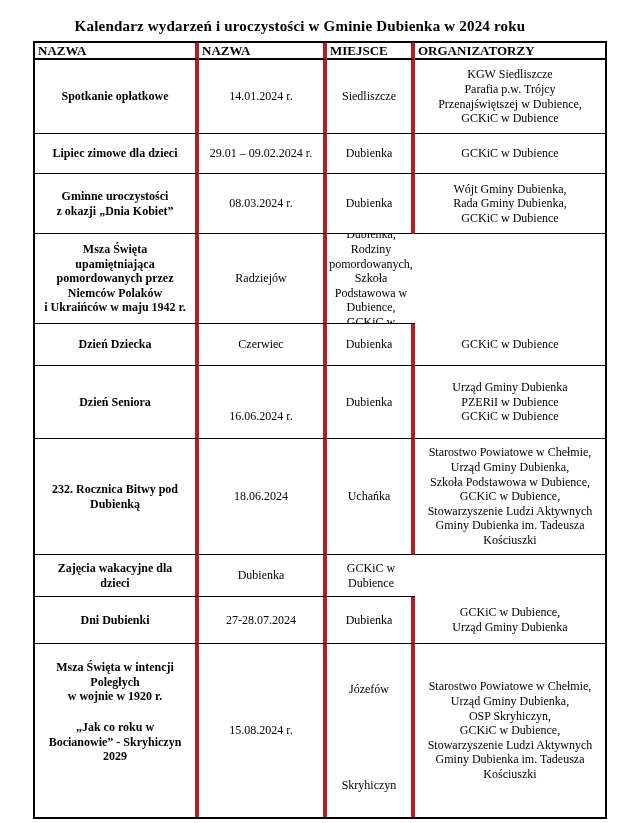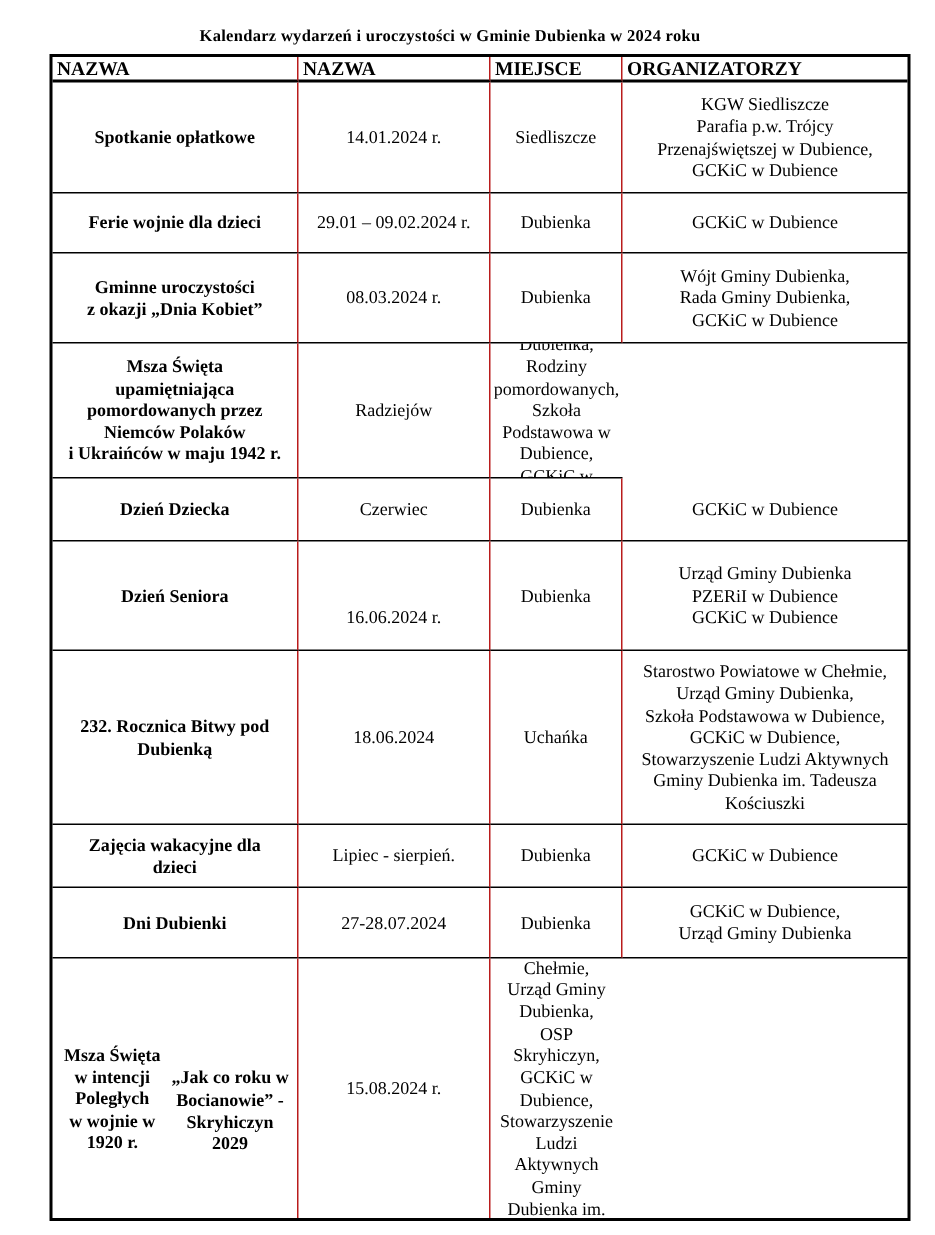--- a/index.html
+++ b/index.html
@@ -4,48 +4,48 @@
 <style>
   html,body { margin:0; padding:0; }
   body {
     width:623px; height:823px; background:#ffffff; color:#000;
     font-family:"Liberation Serif", serif;
     -webkit-font-smoothing:antialiased;
   }
   .page { position:relative; width:623px; height:823px; overflow:hidden; }
   .title {
     margin:18px 0 6px 10px; width:580px; text-align:center;
-    font-size:11px; font-weight:bold; letter-spacing:.2px;
+    font-size:15px; font-weight:bold; letter-spacing:.2px;
   }
   .cal-table {
     margin-left:33px; width:570px; border:2px solid #000;
     background:#fff; box-sizing:content-box;
   }
   .row { display:grid; grid-template-columns:164px 128px 88px 190px; }
   .cell {
-    box-sizing:border-box; border-right:1px solid #b91c1c; border-bottom:1px solid #000;
+    box-sizing:border-box; border-right:4px solid #b91c1c; border-bottom:1px solid #000;
     display:flex; align-items:center; justify-content:center;
     text-align:center; white-space:pre-line; overflow:hidden;
     font-size:12px; line-height:1.22; padding:2px 3px;
   }
   .cell:last-child { border-right:none; }
   .row:last-child .cell { border-bottom:none; }
   .header-row .cell {
     height:17px; font-size:13px; font-weight:bold;
     justify-content:flex-start; text-align:left;
     border-bottom-width:2px; padding:0 3px; line-height:1.05;
   }
   .nazwa { font-weight:bold; }
   .r1 .cell{height:74px} .r2 .cell{height:40px} .r3 .cell{height:60px}
   .r4 .cell{height:90px} .r5 .cell{height:42px} .r6 .cell{height:73px}
   .r7 .cell{height:116px} .r8 .cell{height:42px} .r9 .cell{height:47px}
   .r10 .cell{height:173px}
   .r6 .push-down { padding-top:30px; }
   .r10 .nazwa {
-    flex-direction:row; justify-content:flex-start; padding-top:16px;
+    flex-direction:column; justify-content:flex-start; padding-top:16px;
   }
   .r10 .nazwa .block2 { margin-top:16px; }
   .r10 .miejsce-split {
     flex-direction:column; justify-content:space-between;
     padding-top:38px; padding-bottom:24px;
   }
 </style>
 </head>
 <body>
 
@@ -66,21 +66,21 @@
       <div class="cell nazwa">Spotkanie opłatkowe</div>
       <div class="cell">14.01.2024 r.</div>
       <div class="cell">Siedliszcze</div>
       <div class="cell">KGW Siedliszcze
 Parafia p.w. Trójcy
 Przenajświętszej w Dubience,
 GCKiC w Dubience</div>
     </div>
 
     <div class="row r2">
-      <div class="cell nazwa">Ferie wojnie dla dzieci</div>
+      <div class="cell nazwa">Lipiec zimowe dla dzieci</div>
       <div class="cell">29.01 – 09.02.2024 r.</div>
       <div class="cell">Dubienka</div>
       <div class="cell">GCKiC w Dubience</div>
     </div>
 
     <div class="row r3">
       <div class="cell nazwa">Gminne uroczystości
 z okazji „Dnia Kobiet”</div>
       <div class="cell">08.03.2024 r.</div>
       <div class="cell">Dubienka</div>
@@ -128,21 +128,20 @@
 Szkoła Podstawowa w Dubience,
 GCKiC w Dubience,
 Stowarzyszenie Ludzi Aktywnych
 Gminy Dubienka im. Tadeusza
 Kościuszki</div>
     </div>
 
     <div class="row r8">
       <div class="cell nazwa">Zajęcia wakacyjne dla
 dzieci</div>
-      <div class="cell">Lipiec - sierpień.</div>
       <div class="cell">Dubienka</div>
       <div class="cell">GCKiC w Dubience</div>
     </div>
 
     <div class="row r9">
       <div class="cell nazwa">Dni Dubienki</div>
       <div class="cell">27-28.07.2024</div>
       <div class="cell">Dubienka</div>
       <div class="cell">GCKiC w Dubience,
 Urząd Gminy Dubienka</div>
@@ -151,20 +150,24 @@
     <div class="row r10">
       <div class="cell nazwa">
         <span class="block1">Msza Święta w intencji
 Poległych
 w wojnie w 1920 r.</span>
         <span class="block2">„Jak co roku w
 Bocianowie” - Skryhiczyn
 2029</span>
       </div>
       <div class="cell">15.08.2024 r.</div>
+      <div class="cell miejsce-split">
+        <span>Józefów</span>
+        <span>Skryhiczyn</span>
+      </div>
       <div class="cell">Starostwo Powiatowe w Chełmie,
 Urząd Gminy Dubienka,
 OSP Skryhiczyn,
 GCKiC w Dubience,
 Stowarzyszenie Ludzi Aktywnych
 Gminy Dubienka im. Tadeusza
 Kościuszki</div>
     </div>
 
   </div>

